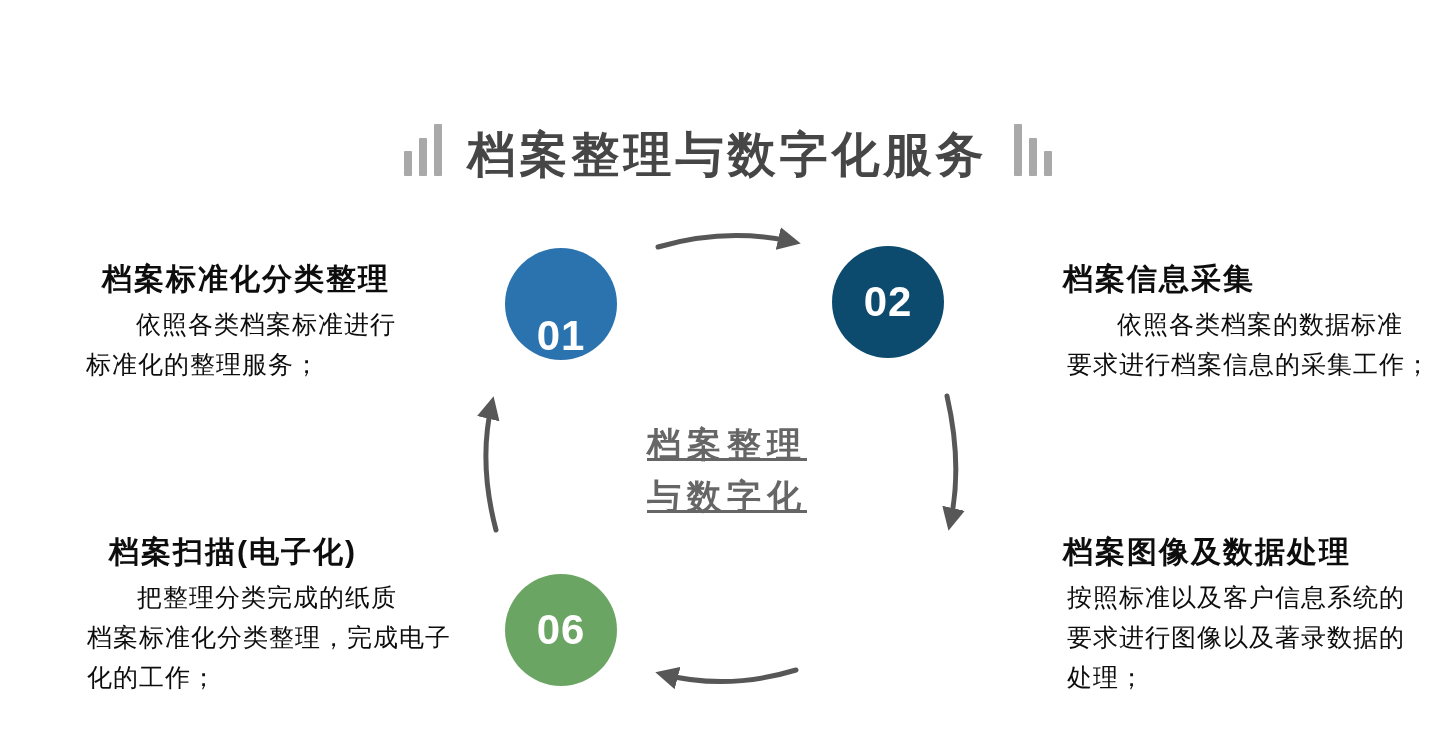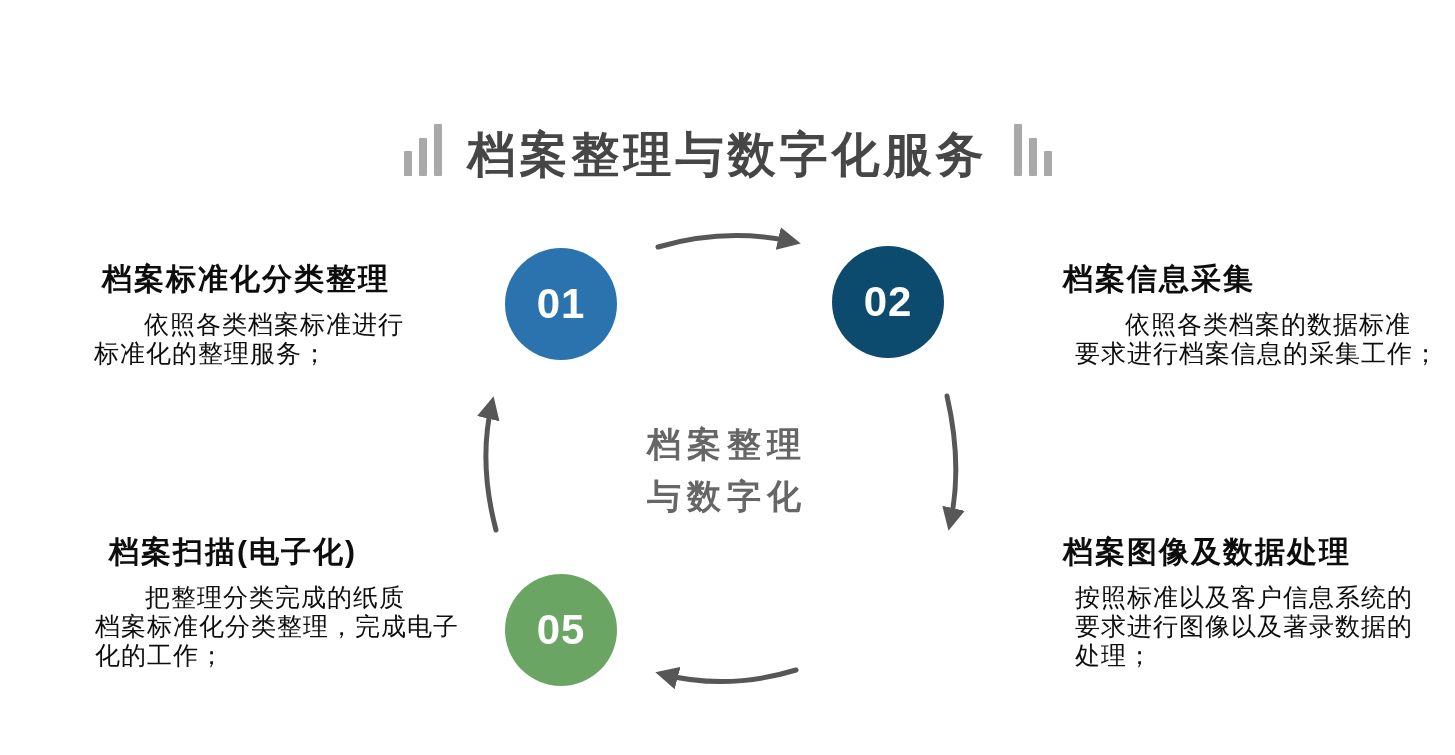--- a/index.html
+++ b/index.html
@@ -47,53 +47,54 @@
     width: 112px; height: 112px;
     border-radius: 50%;
     display: flex; align-items: center; justify-content: center;
   }
   .circle span {
     color: #ffffff;
     font-size: 42px;
     font-weight: 800;
     letter-spacing: 1px;
   }
-  .c1 { left: 505px; top: 248px; }
+  .c1 { left: 505px; top: 248px; align-items: flex-end; }
   .c2 { left: 832px; top: 246px; }
   .c3 { left: 832px; top: 573px; }
   .c4 { left: 505px; top: 574px; }
 
   
   .center-label {
     position: absolute;
     left: 527px; top: 418px; width: 400px;
     text-align: center;
     font-size: 34px;
     font-weight: 800;
     color: #666666;
     letter-spacing: 6px;
     line-height: 52px;
     white-space: pre-line;
+    text-decoration: underline;
   }
 
   
   .block { position: absolute; color: #0d0d0d; }
   .block h2 {
     margin: 0 0 6px 0;
     font-size: 30px;
     font-weight: 800;
     letter-spacing: 2px;
     line-height: 38px;
     white-space: nowrap;
   }
   .block p {
-    margin: 12px;
+    margin: 4px;
     font-size: 25px;
     letter-spacing: 1px;
-    line-height: 29px;
+    line-height: 40px;
     white-space: pre-line;
   }
   .block p.indented { text-indent: 2em; }
   .tl { left: 82px;   top: 260px; width: 380px; }
   .tl h2 { margin-left: 20px; }
   .tr { left: 1063px; top: 260px; width: 392px; }
   .br { left: 1063px; top: 533px; width: 392px; }
   .bl { left: 83px;   top: 533px; width: 390px; }
   .bl h2 { margin-left: 26px; }
 </style>
@@ -128,21 +129,21 @@
     <path class="arrow" d="M496,530 Q478,462 492,403" marker-end="url(#ah)" stroke="#575757"></path>
   </svg>
 
   <div class="circle c1" style="background: rgb(43, 115, 174);">
     <span>01</span>
   </div>
   <div class="circle c2" style="background: #0c4a6e;">
     <span>02</span>
   </div>
   <div class="circle c4" style="background: rgb(107, 165, 100);">
-    <span>05</span>
+    <span>06</span>
   </div>
 
   <div class="center-label">档案整理
 与数字化</div>
 
   <section class="block tl">
     <h2>档案标准化分类整理</h2>
     <p class="indented">依照各类档案标准进行
 标准化的整理服务；</p>
   </section>

